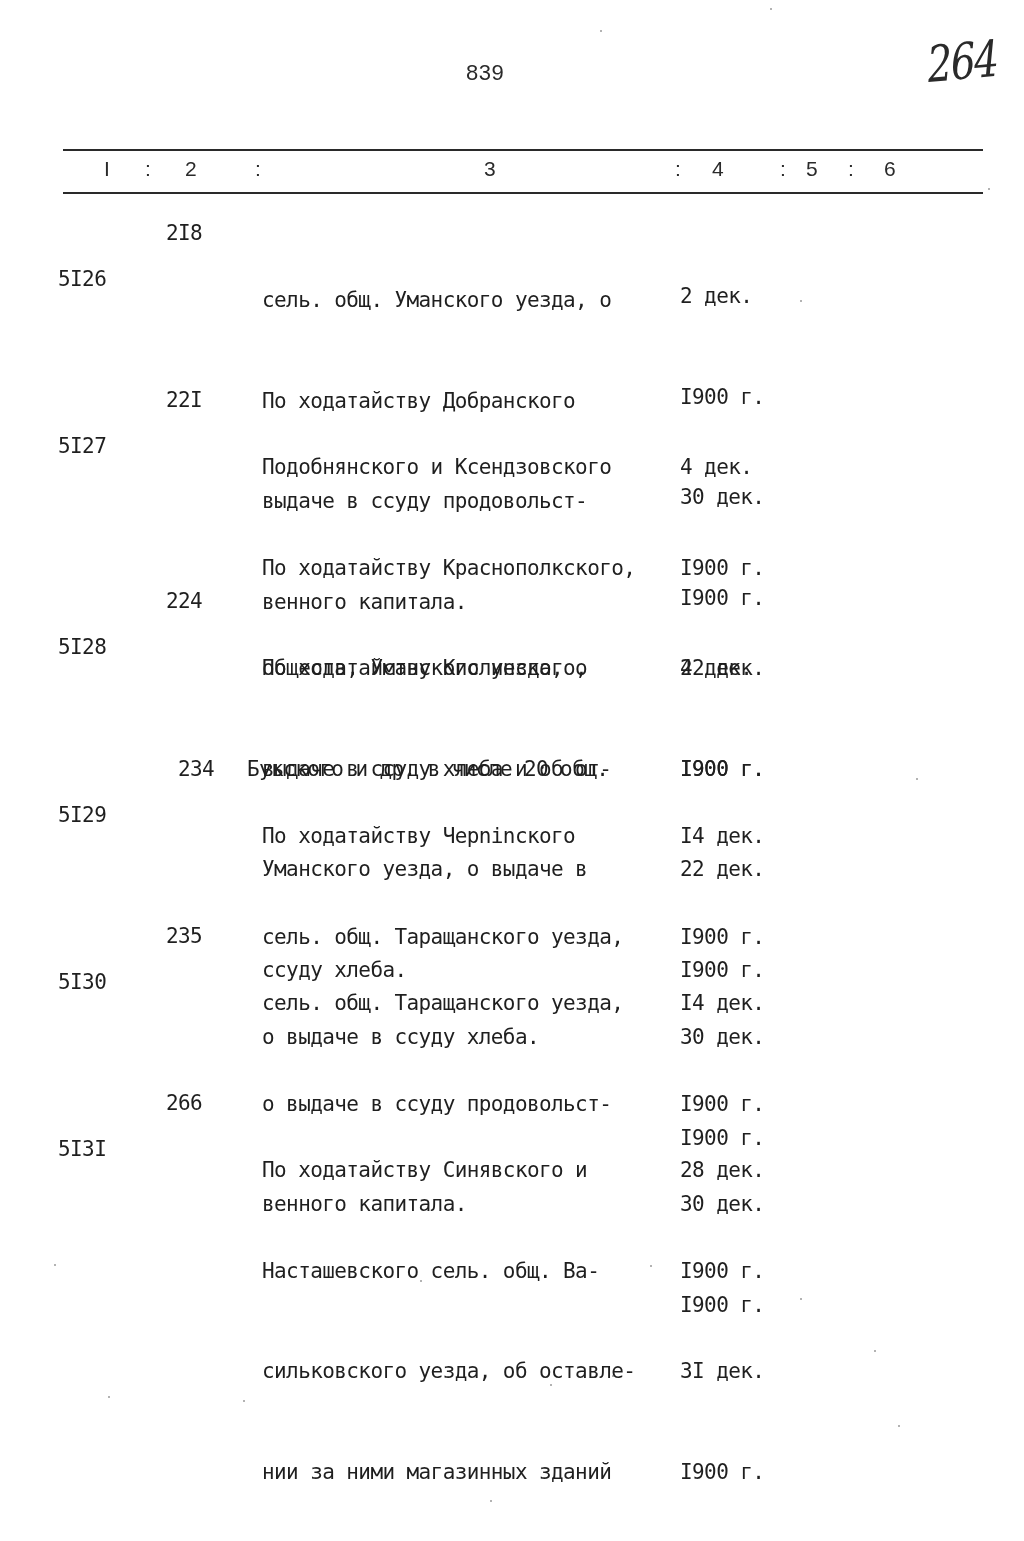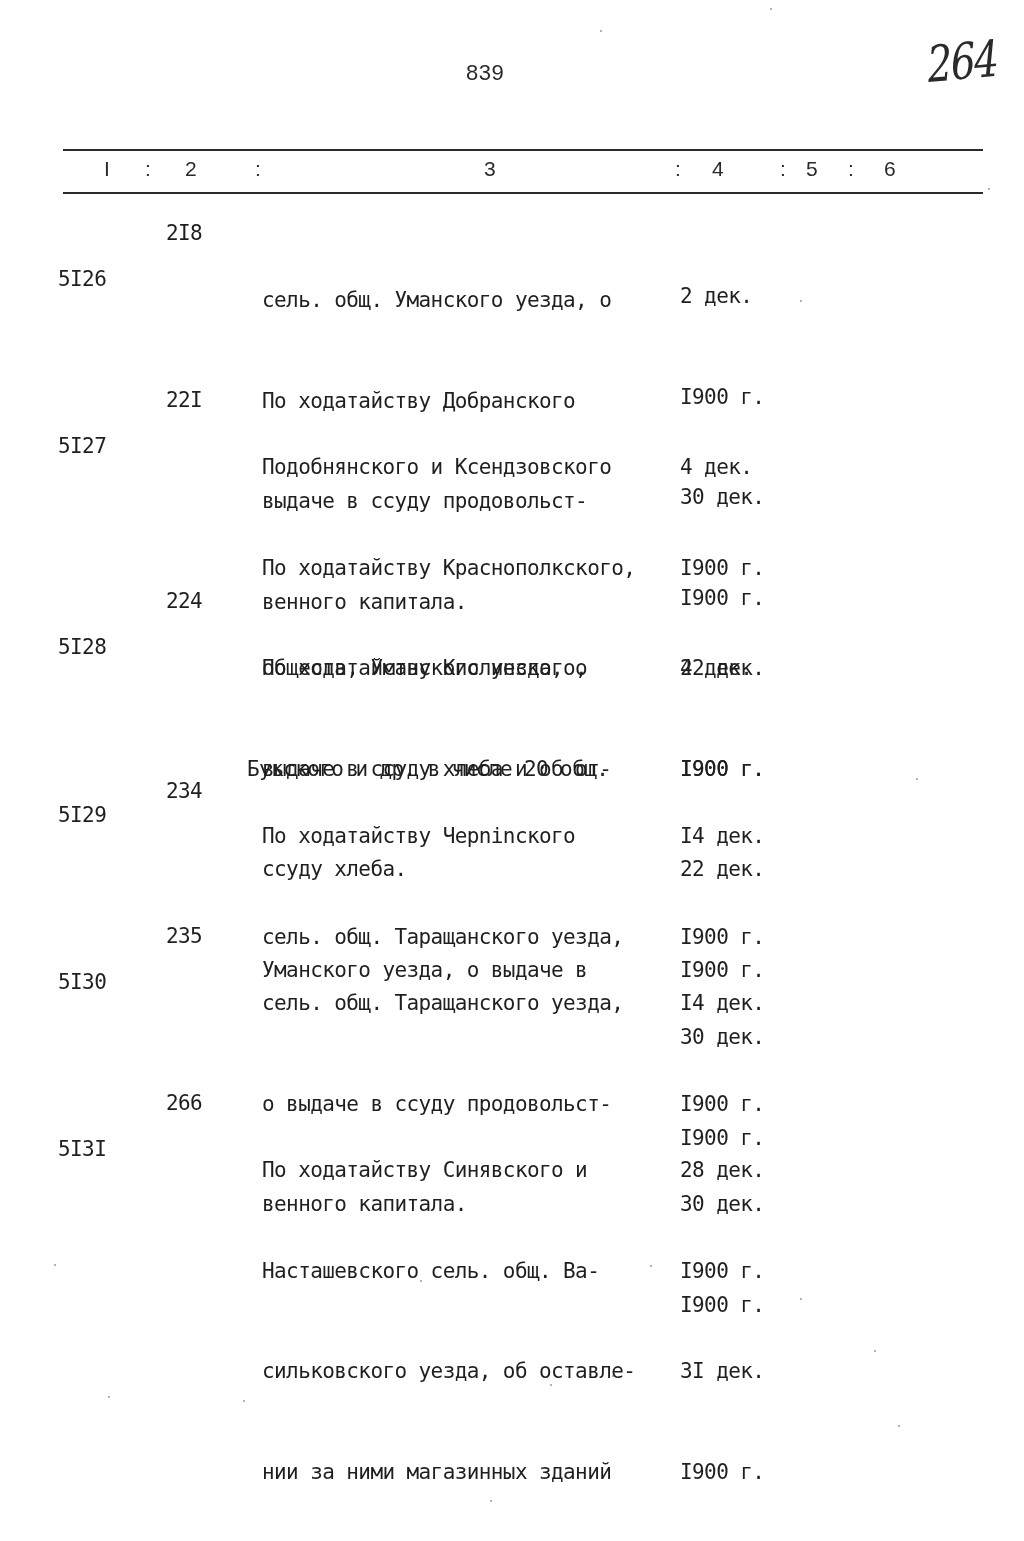--- a/index.html
+++ b/index.html
@@ -139,37 +139,38 @@
       <span class="line">I900 г.</span>
     </div>
   </div>
 
   <div>
     <div class="cell c1" style="top:585px;">5I28</div>
     <div class="cell c2" style="top:585px;">224</div>
     <div class="cell c3" style="top:585px;">
       <span class="line">По ходатайству Кислинского,</span>
       <span class="line" style="margin-left:-15px;">Букского и др. в числе 20 общ.</span>
+      <span class="line">Уманского уезда, о выдаче в</span>
       <span class="line">ссуду хлеба.</span>
-      <span class="line">Уманского уезда, о выдаче в</span>
     </div>
     <div class="cell c4" style="top:585px;">
       <span class="line">4 дек.</span>
       <span class="line">I900 г.</span>
       <span class="line">22 дек.</span>
       <span class="line">I900 г.</span>
     </div>
   </div>
 
   <div>
     <div class="cell c1" style="top:753px;">5I29</div>
-    <div class="cell c2" style="top:775px;">234</div>
+    <div class="cell c2" style="top:753px;margin-left:12px;">234</div>
     <div class="cell c3" style="top:753px;">
       <span class="line">По ходатайству Черninского</span>
       <span class="line">сель. общ. Таращанского уезда,</span>
+      <span class="line">о выдаче в ссуду хлеба.</span>
     </div>
     <div class="cell c4" style="top:753px;">
       <span class="line">I4 дек.</span>
       <span class="line">I900 г.</span>
       <span class="line">30 дек.</span>
       <span class="line">I900 г.</span>
     </div>
   </div>
 
   <div>

